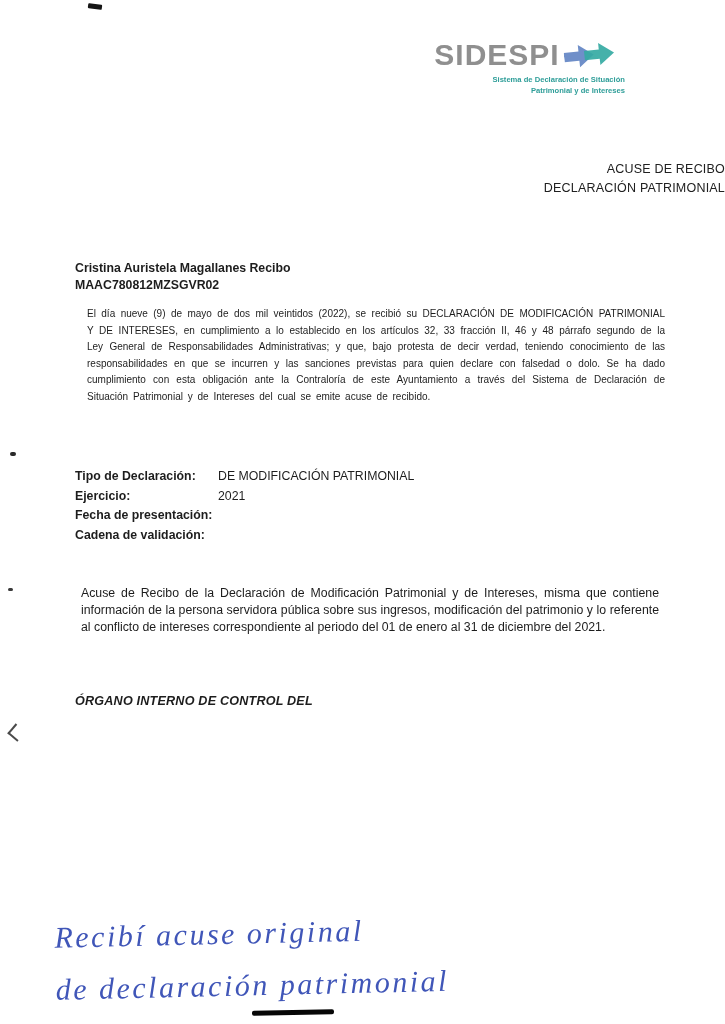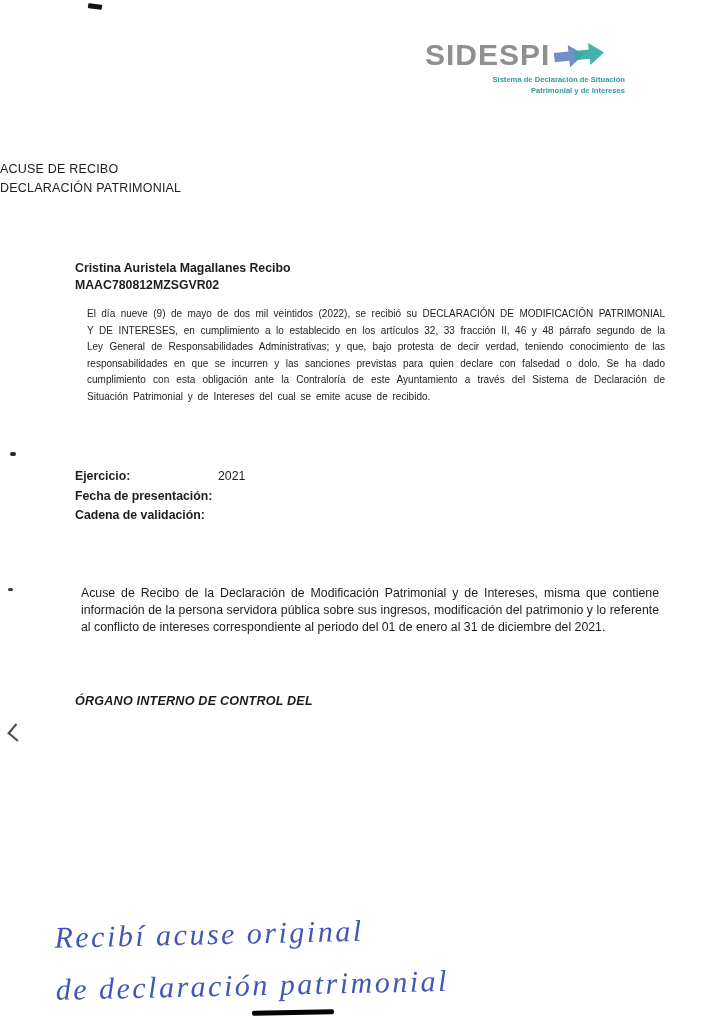--- a/index.html
+++ b/index.html
@@ -7,33 +7,33 @@
     position:relative;
     width:725px;height:1024px;
     margin:0 auto;
     background:#ffffff;
     overflow:hidden;
     font-family:"Liberation Sans", sans-serif;
     color:#1d1d1d;
   }
   
   .logo{position:absolute;top:38px;left:425px;width:200px;}
-  .logo-row{display:flex;align-items:center;gap:4px;}
+  .logo-row{display:flex;align-items:center;justify-content:center;gap:4px;}
   .logo-brand{
     font-size:30px;font-weight:bold;color:#8f8f8f;letter-spacing:1px;
   }
   .logo-arrows{width:52px;height:30px;transform:rotate(-6deg);}
   .logo-tagline{
     margin-top:2px;text-align:right;
     font-size:7.6px;font-weight:bold;color:#2f9e99;line-height:1.45;
   }
   
   .title-block{
     position:absolute;top:160px;left:0;width:100%;
-    text-align:left;font-size:12.5px;line-height:1.55;color:#202020;
+    text-align:right;font-size:12.5px;line-height:1.55;color:#202020;
     letter-spacing:.2px;
   }
   
   .recipient{
     position:absolute;top:260px;left:75px;
     font-size:12.3px;font-weight:bold;line-height:1.4;
   }
   
   .body-par{
     position:absolute;top:306px;left:75px;width:578px;
@@ -105,20 +105,24 @@
 
   <div class="recipient">
     <div>Cristina Auristela Magallanes Recibo</div>
     <div>MAAC780812MZSGVR02</div>
   </div>
 
   <div class="body-par">El día nueve (9) de mayo de dos mil veintidos (2022), se recibió su DECLARACIÓN DE MODIFICACIÓN PATRIMONIAL Y DE INTERESES, en cumplimiento a lo establecido en los artículos 32, 33 fracción II, 46 y 48 párrafo segundo de la Ley General de Responsabilidades Administrativas; y que, bajo protesta de decir verdad, teniendo conocimiento de las responsabilidades en que se incurren y las sanciones previstas para quien declare con falsedad o dolo. Se ha dado cumplimiento con esta obligación ante la Contraloría de este Ayuntamiento a través del Sistema de Declaración de Situación Patrimonial y de Intereses del cual se emite acuse de recibido.</div>
 
   <div class="fields">
     <div class="field-row">
+      <span class="field-label">Tipo de Declaración:</span>
+      <span class="field-value">DE MODIFICACIÓN PATRIMONIAL</span>
+    </div>
+    <div class="field-row">
       <span class="field-label">Ejercicio:</span>
       <span class="field-value">2021</span>
     </div>
     <div class="field-row">
       <span class="field-label">Fecha de presentación:</span>
     </div>
     <div class="field-row">
       <span class="field-label">Cadena de validación:</span>
     </div>
   </div>

